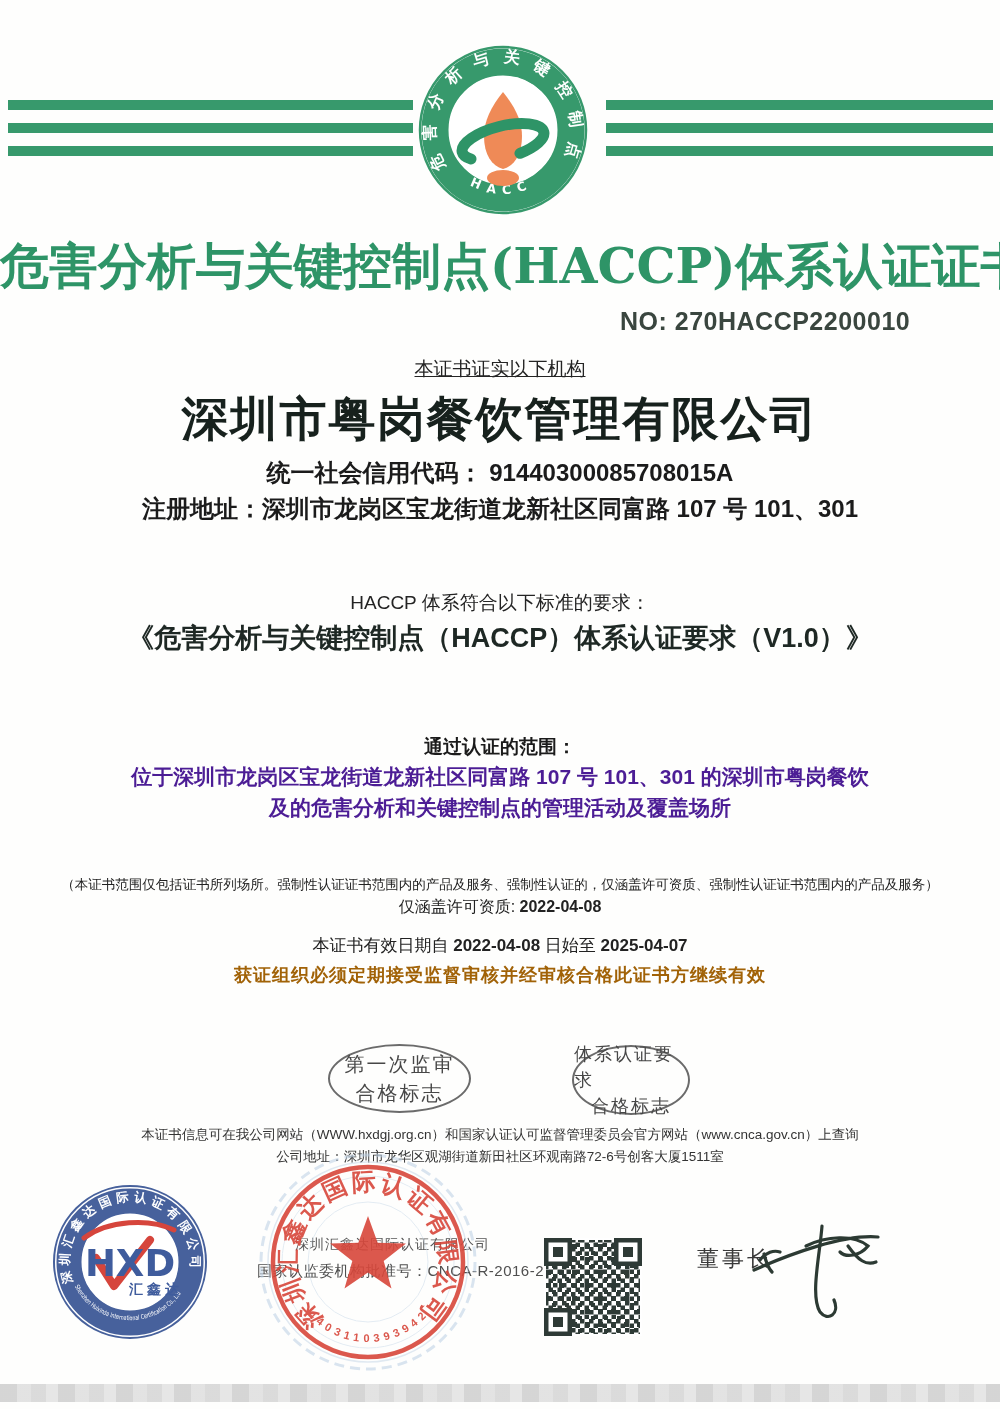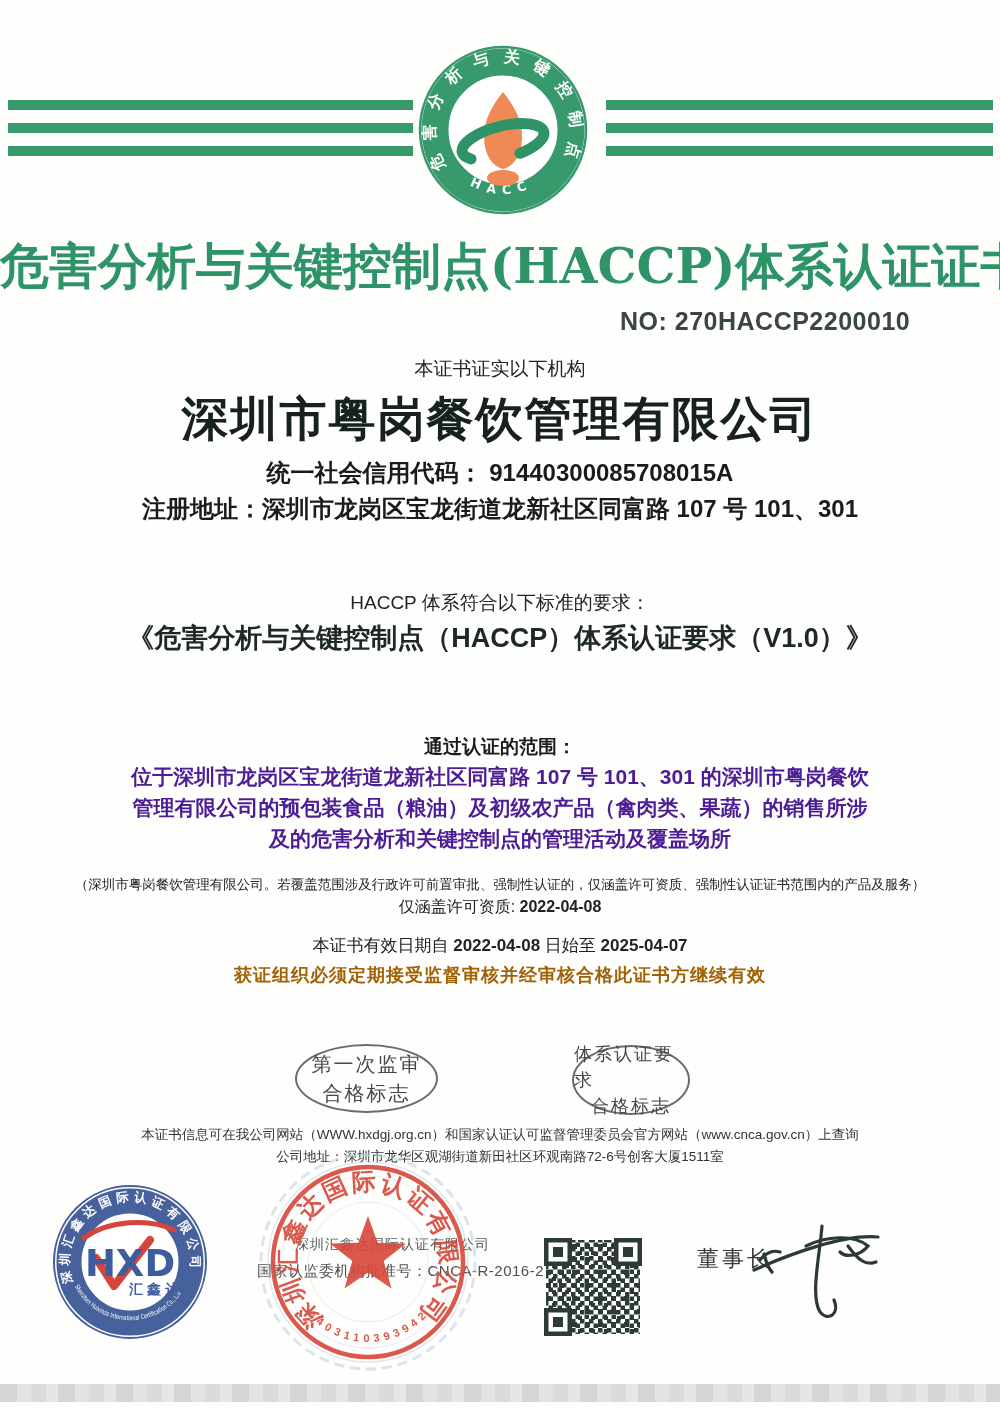--- a/index.html
+++ b/index.html
@@ -12,41 +12,41 @@
   .abs{position:absolute;}
   .ctr{left:0;width:1000px;text-align:center;}
   
   .stripe{position:absolute;height:10px;background:#37996C;}
   
   .title{
     top:234px;font-family:"DejaVu Serif","Liberation Serif",serif;
     font-size:49px;font-weight:700;color:#2E9467;letter-spacing:0px;white-space:nowrap;
   }
   .cert-no{left:620px;top:301px;font-size:25px;font-weight:700;color:#3A463F;letter-spacing:.5px;margin-top:6px;}
-  .intro{top:356px;font-size:19px;color:#242424;}
+  .intro{top:356px;font-size:19px;color:#242424;text-decoration:underline;}
   .company{top:388px;font-size:47px;font-weight:700;color:#17211D;letter-spacing:2px;}
   .credit{top:457px;font-size:24px;font-weight:700;color:#1b1b1b;}
   .address{top:493px;font-size:24px;font-weight:700;color:#1b1b1b;}
   .std-intro{top:590px;font-size:19px;color:#242424;}
   .std-name{top:620px;font-size:27px;font-weight:700;color:#1E2824;}
   .scope-head{top:734px;font-size:19px;font-weight:700;color:#1b1b1b;}
   .scope-line{font-size:21px;font-weight:600;color:#4c1d95;height:31px;line-height:31px;}
   .scope-block{top:761px;}
   .disclaimer{top:876px;font-size:13.5px;font-weight:500;color:#222;white-space:nowrap;}
   .issue{top:897px;font-size:16px;color:#222;}
   .validity{top:921px;font-size:17px;color:#222;margin-top:13px;}
   .bold{font-weight:700;}
   .surveil{top:947px;font-size:18px;font-weight:700;color:#a16207;letter-spacing:1px;margin-top:16px;}
   
   .oval{
     position:absolute;border:2px solid #6b6b6b;border-radius:50%;
     display:flex;flex-direction:column;align-items:center;justify-content:center;
     font-family:"DejaVu Serif","Liberation Serif",serif;color:#474747;letter-spacing:2px;
   }
-  .oval1{left:295px;top:1044px;width:139px;height:65px;font-size:20px;}
+  .oval1{left:328px;top:1044px;width:139px;height:65px;font-size:20px;}
   .oval2{left:572px;top:1045px;width:114px;height:66px;font-size:18px;}
   .oval div{line-height:1.45;}
   .footer1{top:1126px;font-size:13.5px;font-weight:500;color:#333;}
   .footer2{top:1148px;font-size:13.5px;font-weight:500;color:#333;}
   
   .certifier{left:295px;top:1236px;font-size:14px;color:#565656;letter-spacing:1px;z-index:1;}
   .approval{left:257px;top:1262px;font-size:15px;color:#4f4f4f;letter-spacing:.5px;z-index:1;}
   .role{left:697px;top:1244px;font-size:22px;color:#3a3a3a;letter-spacing:3px;}
   .scanband{
     left:0;top:1384px;width:1000px;height:18px;opacity:.8;
@@ -93,25 +93,24 @@
   <div class="abs ctr company">深圳市粤岗餐饮管理有限公司</div>
   <div class="abs ctr credit">统一社会信用代码： 91440300085708015A</div>
   <div class="abs ctr address">注册地址：深圳市龙岗区宝龙街道龙新社区同富路 107 号 101、301</div>
 
   <div class="abs ctr std-intro">HACCP 体系符合以下标准的要求：</div>
   <div class="abs ctr std-name">《危害分析与关键控制点（HACCP）体系认证要求（V1.0）》</div>
 
   <div class="abs ctr scope-head">通过认证的范围：</div>
   <div class="abs ctr scope-block">
     <div class="scope-line">位于深圳市龙岗区宝龙街道龙新社区同富路 107 号 101、301 的深圳市粤岗餐饮</div>
-    <div class="scope-line">管理有限公司的预包装食品（粮油）及初级农产品（禽肉类、果蔬）的销售所涉</div>
     <div class="scope-line">及的危害分析和关键控制点的管理活动及覆盖场所</div>
   </div>
 
-  <div class="abs ctr disclaimer">（深圳市粤岗餐饮管理有限公司。若覆盖范围涉及行政许可前置审批、强制性认证的，仅涵盖许可资质、强制性认证证书范围内的产品及服务）</div>
+  <div class="abs ctr disclaimer">（本证书范围仅包括证书所列场所。强制性认证证书范围内的产品及服务、强制性认证的，仅涵盖许可资质、强制性认证证书范围内的产品及服务）</div>
   <div class="abs ctr issue">
     <span>仅涵盖许可资质: </span><span class="bold">2022-04-08</span>
   </div>
   <div class="abs ctr validity">
     <span>本证书有效日期自 </span><span class="bold">2022-04-08</span><span> 日始至 </span><span class="bold">2025-04-07</span>
   </div>
   <div class="abs ctr surveil">获证组织必须定期接受监督审核并经审核合格此证书方继续有效</div>
 
   <div class="oval oval1">
     <div>第一次监审</div>

